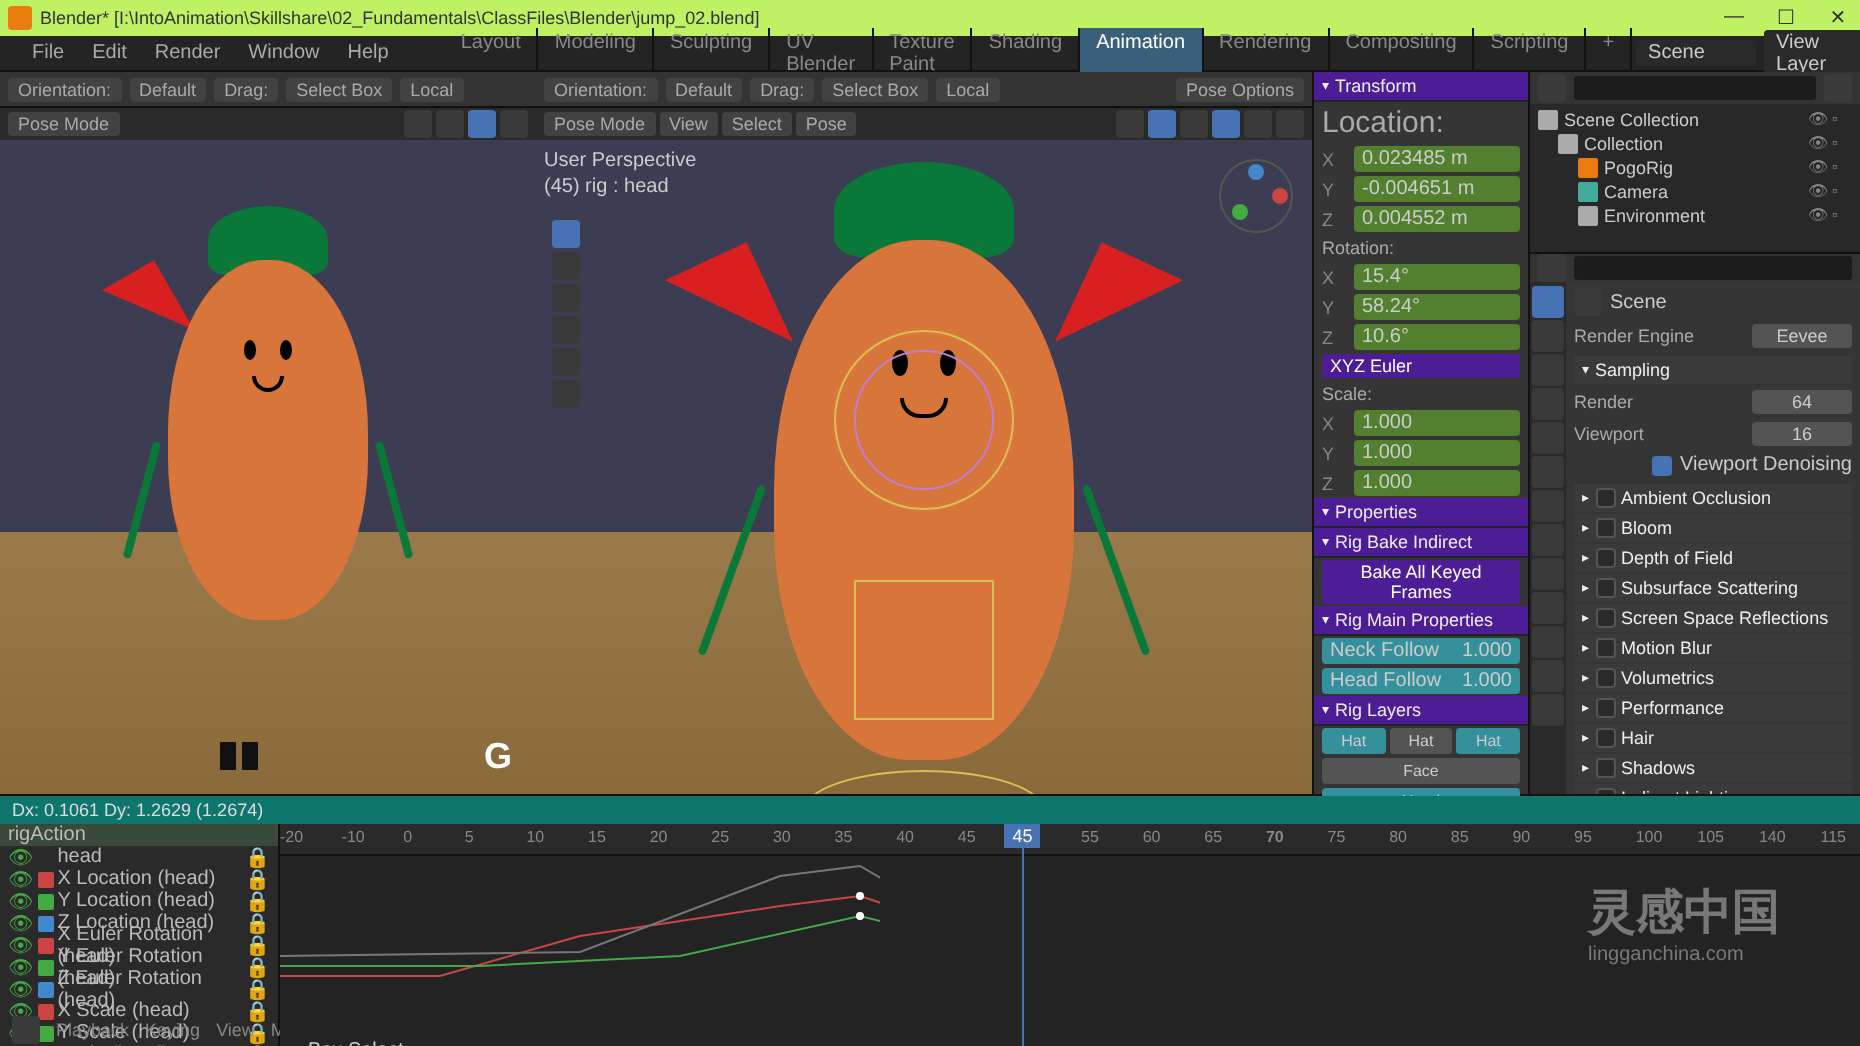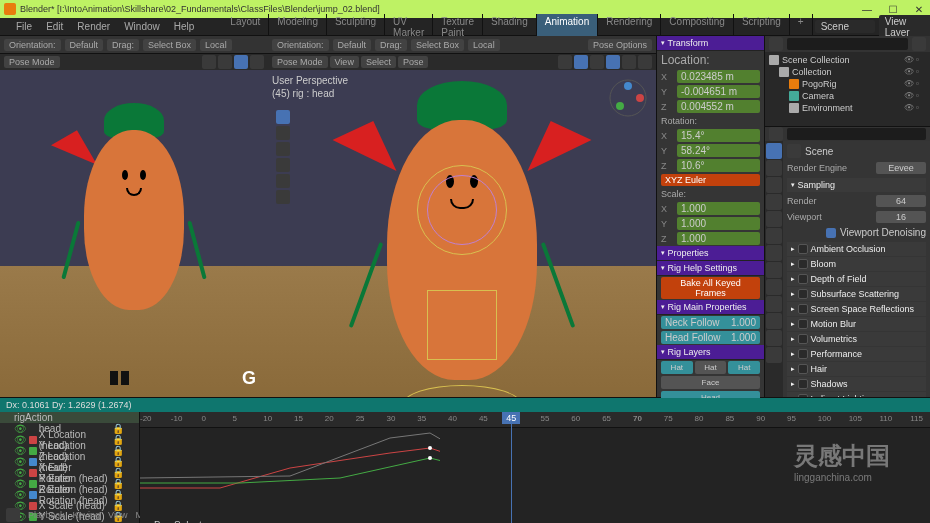--- a/index.html
+++ b/index.html
@@ -37,21 +37,21 @@
 .vp-label{position:absolute;top:4px;left:4px;color:#ddd;font-size:9px;line-height:1.3}
 .key-label{position:absolute;bottom:8px;right:12px;color:#fff;font-size:18px;font-weight:bold}
 .gizmo{position:absolute;top:8px;right:8px;width:40px;height:40px}
 .bone-circle{position:absolute;border:1px solid;border-radius:50%}
 .n-panel{width:108px;background:#353535;display:flex;flex-direction:column;border-left:1px solid #111}
 .n-header{background:#4c1d95;padding:2px 4px;font-size:9px;color:#eee;border-bottom:1px solid #222;display:flex;align-items:center}
 .n-header::before{content:'▾';margin-right:3px;font-size:7px}
 .n-row{display:flex;padding:1px 4px;gap:2px;align-items:center}
 .n-label{width:14px;font-size:9px;color:#888}
 .n-val{flex:1;background:#52802f;padding:1px 4px;border-radius:2px;font-size:9px;color:#fff;text-align:right;display:flex;justify-content:space-between}
-.n-val.gray{background:#c2410c}
+.n-val.gray{background:#4c1d95}
 .n-val.teal{background:#34909a}
 .n-btn{flex:1;background:#34909a;padding:2px;text-align:center;border-radius:2px;font-size:8px;cursor:pointer}
 .n-btn.gray{background:#545454}
 .outliner{width:166px;background:#282828;border-left:1px solid #111;display:flex;flex-direction:column}
 .out-header{height:16px;background:#333;display:flex;align-items:center;padding:0 4px;gap:4px}
 .out-search{flex:1;background:#1c1c1c;border-radius:2px;height:12px}
 .out-tree{padding:2px 4px}
 .out-item{display:flex;align-items:center;padding:1px 0;gap:3px}
 .out-icon{width:10px;height:10px;background:#e87d0d;border-radius:1px}
 .out-icon.coll{background:#aaa}
@@ -70,21 +70,21 @@
 .props-field{background:#545454;padding:1px 4px;border-radius:2px;font-size:9px;min-width:50px;text-align:center}
 .props-check{width:10px;height:10px;background:#4772b3;border-radius:2px}
 .props-check.off{background:#2a2a2a;border:1px solid #555}
 .props-section{background:#3a3a3a;padding:2px 4px;font-size:9px;color:#eee;margin-top:1px;display:flex;align-items:center}
 .props-section::before{content:'▸';margin-right:3px;font-size:7px}
 .props-section.open::before{content:'▾'}
 .timeline{height:109px;background:#232323;border-top:1px solid #111;display:flex;flex-direction:column}
 .tl-status{background:#0f766e;padding:2px 6px;font-size:9px;color:#ddd}
 .tl-body{flex:1;display:flex}
 .tl-channels{width:140px;background:#2a2a2a;border-right:1px solid #111;overflow:hidden}
-.tl-ch{padding:1px 14px;font-size:8px;display:flex;align-items:center;gap:2px;height:11px}
+.tl-ch{padding:1px 4px;font-size:8px;display:flex;align-items:center;gap:2px;height:11px}
 .tl-ch.action{background:#3a4a3a}
 .tl-ch-icon{width:8px;height:8px;border-radius:1px}
 .tl-ch-icon.r{background:#c44}
 .tl-ch-icon.g{background:#4a4}
 .tl-ch-icon.b{background:#48c}
 .tl-ch-text{flex:1;color:#bbb}
 .tl-graph{flex:1;position:relative;background:#232323}
 .tl-ruler{height:16px;background:#2a2a2a;position:relative;border-bottom:1px solid #111}
 .tl-tick{position:absolute;font-size:8px;color:#888;top:2px}
 .tl-playhead{position:absolute;top:0;bottom:0;width:1px;background:#4772b3}
@@ -112,21 +112,21 @@
   <div class="titlebar-icon"></div>
   <span class="menu-item">File</span>
   <span class="menu-item">Edit</span>
   <span class="menu-item">Render</span>
   <span class="menu-item">Window</span>
   <span class="menu-item">Help</span>
   <div class="workspace-tabs">
     <span class="workspace-tab">Layout</span>
     <span class="workspace-tab">Modeling</span>
     <span class="workspace-tab">Sculpting</span>
-    <span class="workspace-tab">UV Marker</span>
+    <span class="workspace-tab">UV Blender</span>
     <span class="workspace-tab">Texture Paint</span>
     <span class="workspace-tab">Shading</span>
     <span class="workspace-tab active">Animation</span>
     <span class="workspace-tab">Rendering</span>
     <span class="workspace-tab">Compositing</span>
     <span class="workspace-tab">Scripting</span>
     <span class="workspace-tab">+</span>
   </div>
   <div class="header-right">
     <div class="header-field">Scene</div>
@@ -238,21 +238,21 @@
         <div class="tool-icon"></div>
         <div class="tool-icon"></div>
         <div class="tool-icon"></div>
         <div class="tool-icon"></div>
       </div>
     </div>
   </div>
 
   <div class="n-panel">
     <div class="n-header">Transform</div>
-    <div style="padding:2px 4px;font-size:12px;color:#aaa">Location:</div>
+    <div style="padding:2px 4px;font-size:15px;color:#aaa">Location:</div>
     <div class="n-row">
         <span class="n-label">X</span>
         <div class="n-val">
           <span>0.023485 m</span>
         </div>
       </div>
     <div class="n-row">
         <span class="n-label">Y</span>
         <div class="n-val">
           <span>-0.004651 m</span>
@@ -299,21 +299,21 @@
           <span>1.000</span>
         </div>
       </div>
     <div class="n-row">
         <span class="n-label">Z</span>
         <div class="n-val">
           <span>1.000</span>
         </div>
       </div>
     <div class="n-header">Properties</div>
-    <div class="n-header">Rig Help Settings</div>
+    <div class="n-header">Rig Bake Indirect</div>
     <div class="n-row">
         <div class="n-val gray" style="text-align:center">Bake All Keyed Frames</div>
       </div>
     <div class="n-header">Rig Main Properties</div>
     <div class="n-row">
         <div class="n-val teal">
           <span>Neck Follow</span>
           <span>1.000</span>
         </div>
       </div>
@@ -549,21 +549,21 @@
           <span class="tl-tick" style="left: 54.6%; text-align: right;">60</span>
           <span class="tl-tick" style="left: 58.5%;">65</span>
           <span class="tl-tick" style="left: 62.4%; font-weight: bold;">70</span>
           <span class="tl-tick" style="left: 66.3%;">75</span>
           <span class="tl-tick" style="left: 70.2%;">80</span>
           <span class="tl-tick" style="left: 74.1%;">85</span>
           <span class="tl-tick" style="left: 78%;">90</span>
           <span class="tl-tick" style="left: 81.9%;">95</span>
           <span class="tl-tick" style="left: 85.8%;">100</span>
           <span class="tl-tick" style="left: 89.7%;">105</span>
-          <span class="tl-tick" style="left: 93.6%;">110</span>
+          <span class="tl-tick" style="left: 93.6%;">140</span>
           <span class="tl-tick" style="left: 97.5%;">115</span>
         </div>
       <div class="tl-playhead" style="left:47%">
           <div class="tl-playhead-box">45</div>
         </div>
       <svg class="tl-curve">
         <polyline points="0,60 80,60 150,40 250,25 290,20 320,30 380,50 450,55 600,55" stroke="#c44" fill="none" stroke-width="1"></polyline>
         <polyline points="0,55 100,55 200,50 290,30 350,45 450,52 600,52" stroke="#4a4" fill="none" stroke-width="1"></polyline>
         <polyline points="0,50 150,48 250,10 290,5 350,40 600,50" stroke="#777" fill="none" stroke-width="1"></polyline>
         <circle cx="290" cy="20" r="2" fill="#fff"></circle>

